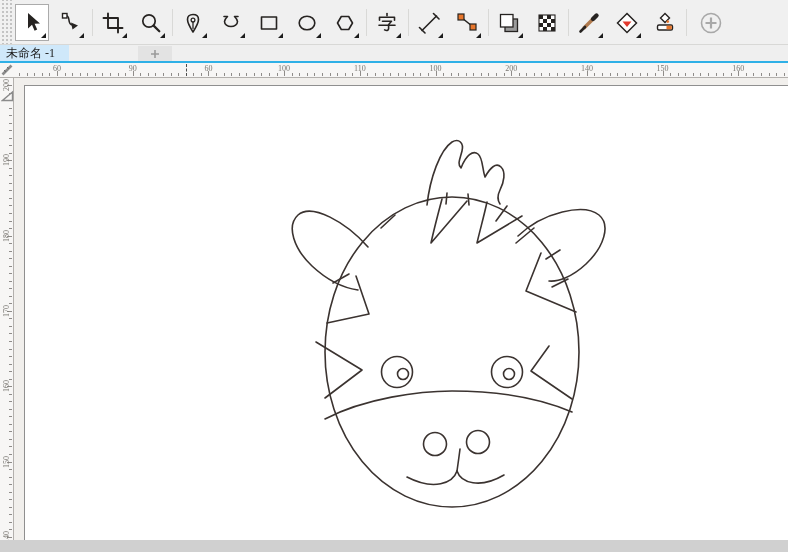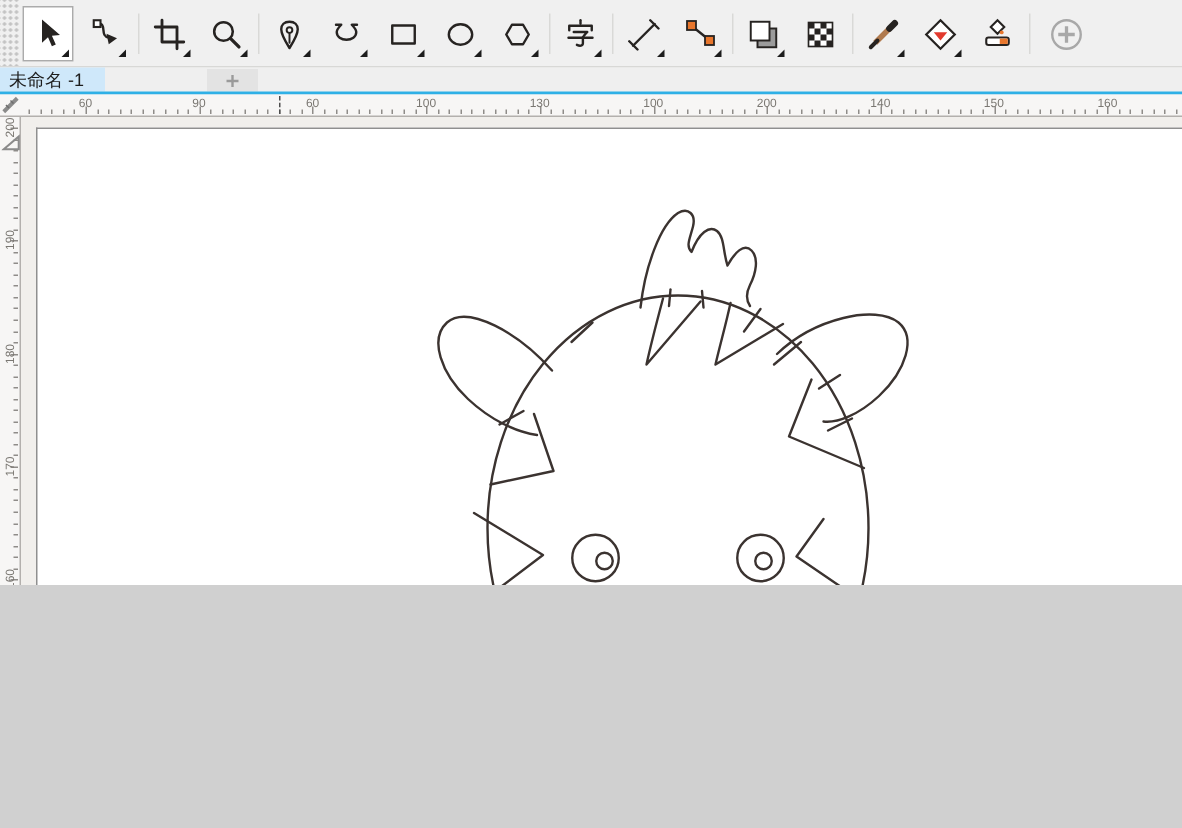--- a/index.html
+++ b/index.html
@@ -1,17 +1,17 @@
 <!DOCTYPE html>
 <html><head>
 <meta charset="utf-8">
 <style>
   html,body{margin:0;padding:0;background:#d0d0d0;}
-  .screen{position:relative;width:788px;height:390px;overflow:hidden;
-    font-family:Liberation Sans, sans-serif;background:#f0f0f0;}
+  .screen{position:relative;width:788px;height:540px;overflow:hidden;
+    font-family:Liberation Serif, serif;background:#f0f0f0;}
 
   
   .toolbar{position:absolute;left:0;top:0;width:788px;height:45px;
     background:#f0f0f0;border-bottom:1px solid #d8d8d6;box-sizing:border-box;}
   .grip{position:absolute;left:0;top:0;width:13px;height:44px;
     background-image:radial-gradient(#c3c3c3 1px,transparent 1.2px);
     background-size:4px 4px;background-position:1px 2px;}
   .tool{position:absolute;top:4px;width:34px;height:37px;border:1px solid transparent;
     background:transparent;padding:0;display:flex;align-items:center;justify-content:center;}
   .tool.selected{background:#ffffff;border:1px solid #ababab;}
@@ -347,21 +347,21 @@
       <div class="htick" style="left: 731.87px; height: 3px;"></div>
       <div class="htick" style="left: 739.44px; height: 3px;"></div>
       <div class="htick" style="left: 747.01px; height: 3px;"></div>
       <div class="htick" style="left: 754.58px; height: 3px;"></div>
       <div class="htick" style="left: 762.15px; height: 3px;"></div>
       <div class="htick" style="left: 769.72px; height: 3px;"></div>
       <div class="hlabel" style="left: 43px;">60</div>
       <div class="hlabel" style="left: 118.7px;">90</div>
       <div class="hlabel" style="left: 194.4px;">60</div>
       <div class="hlabel" style="left: 270.1px;">100</div>
-      <div class="hlabel" style="left: 345.8px;">130</div>
+      <div class="hlabel" style="left: 345.8px;">110</div>
       <div class="hlabel" style="left: 421.5px;">100</div>
       <div class="hlabel" style="left: 497.2px;">200</div>
       <div class="hlabel" style="left: 572.9px;">140</div>
       <div class="hlabel" style="left: 648.6px;">150</div>
       <div class="hlabel" style="left: 724.3px;">160</div>
       <div class="hmarker" style="left: 171.69px;"></div>
     </div>
   <div class="vruler" id="vruler">
       <div class="vtick" style="top: 7px; width: 5px;"></div>
       <div class="vtick" style="top: 14.53px; width: 3px;"></div>

